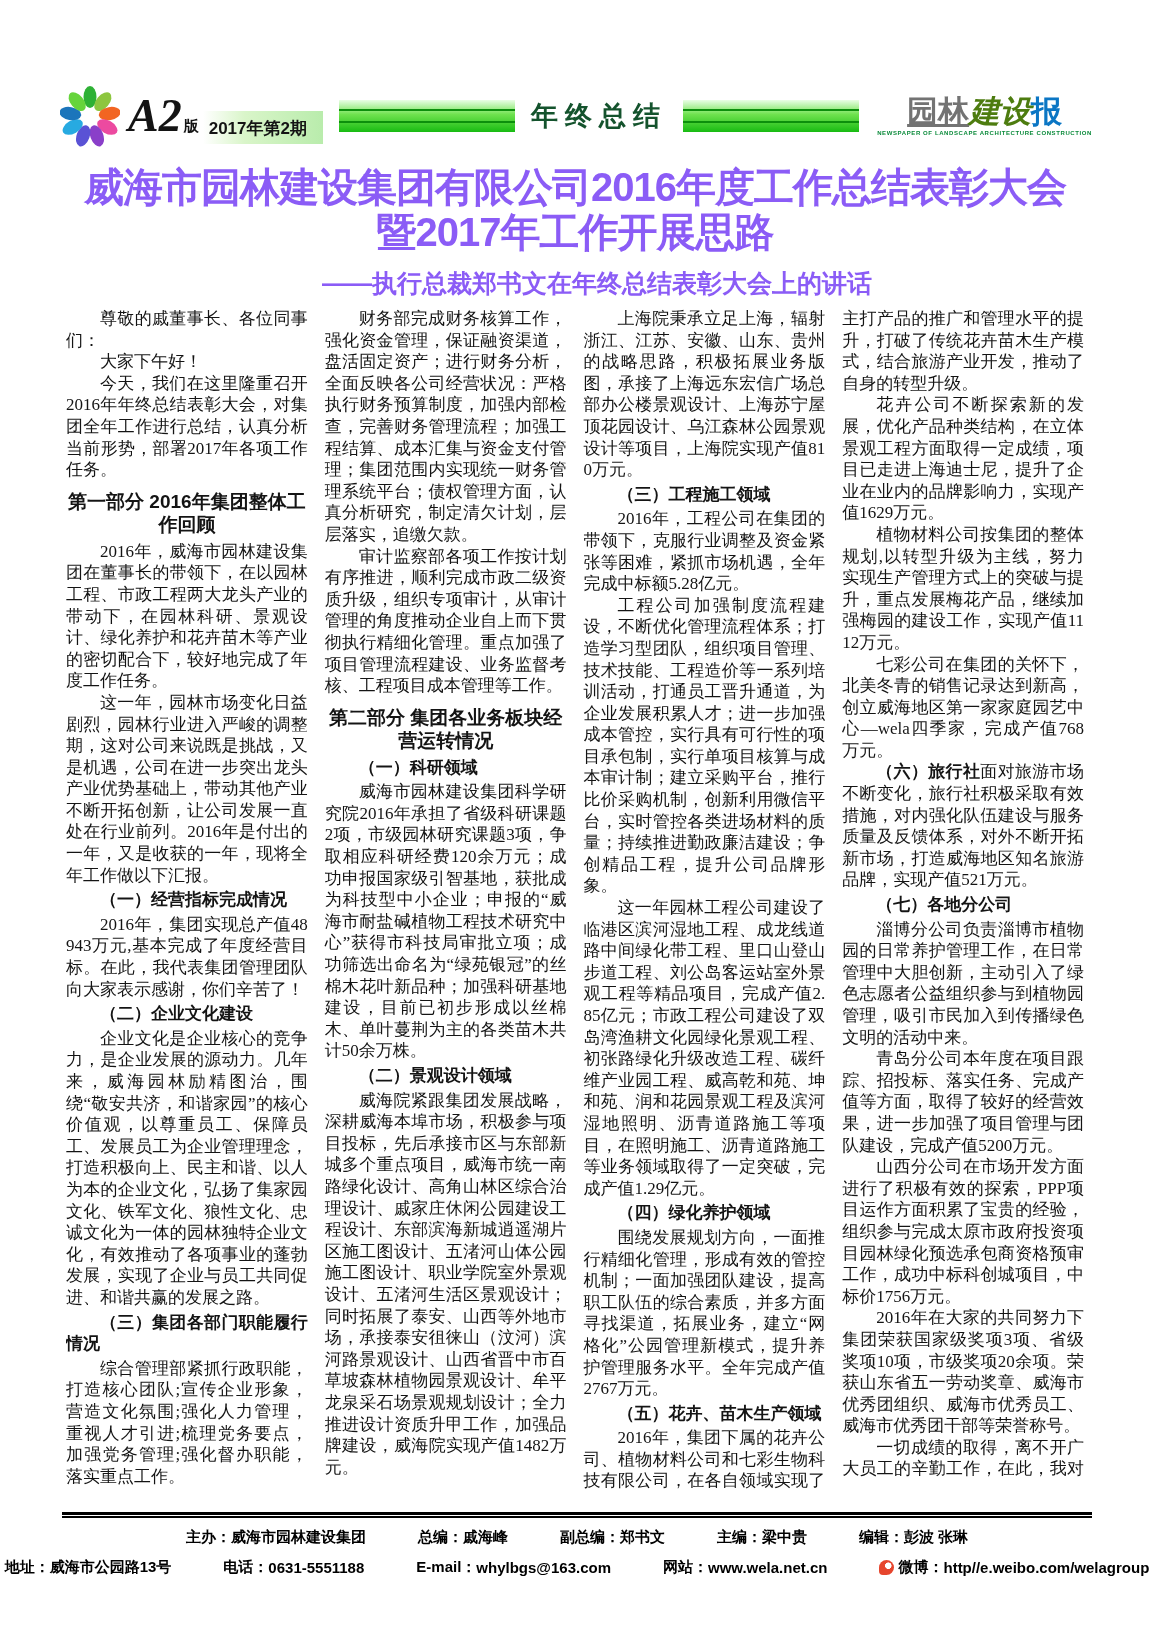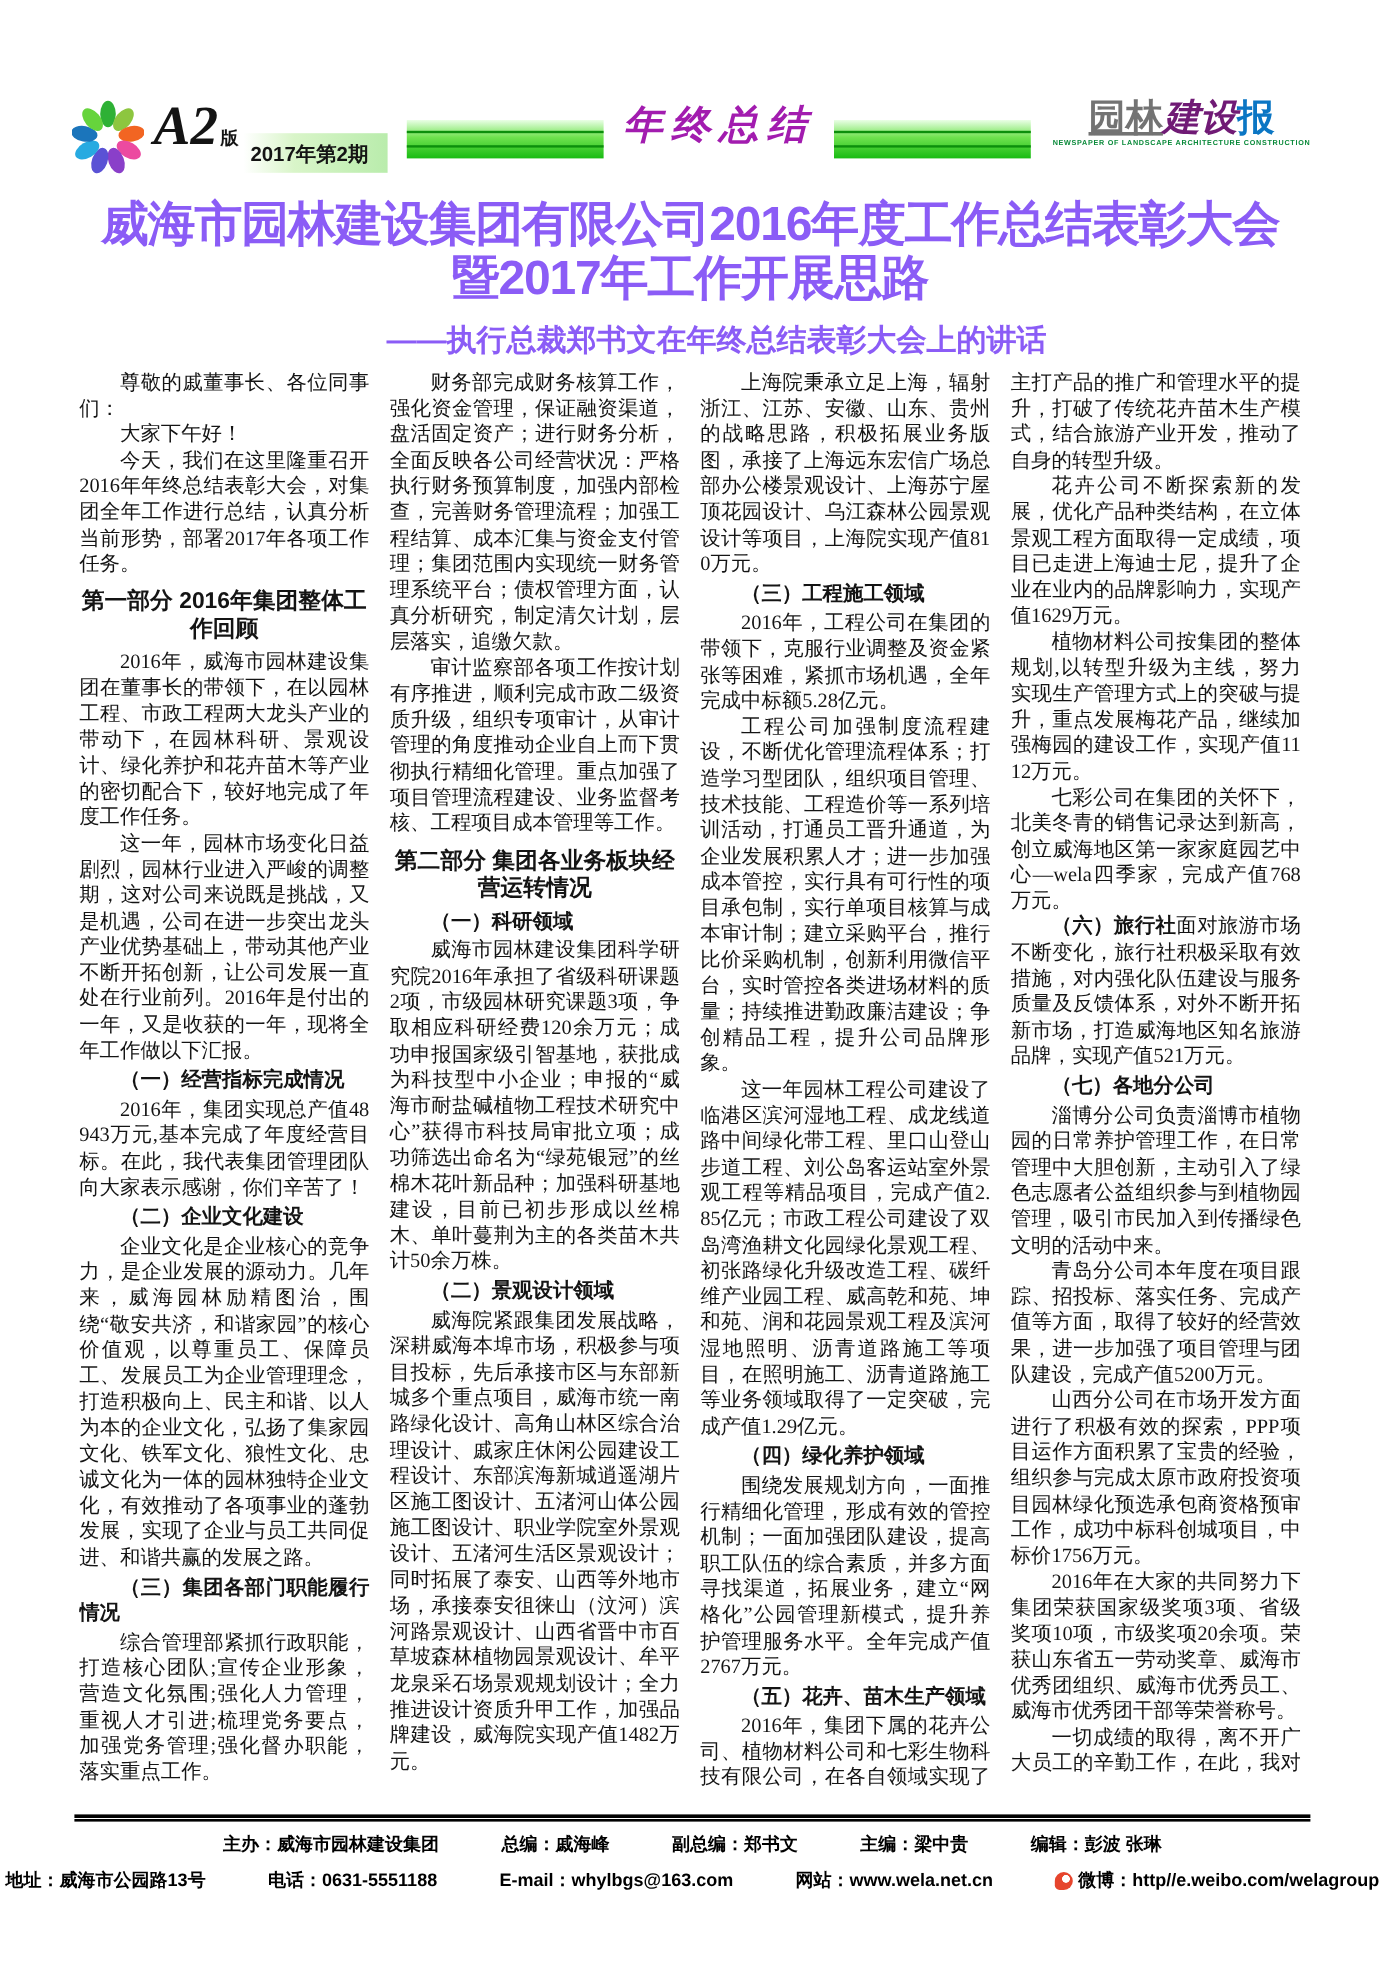--- a/index.html
+++ b/index.html
@@ -1,37 +1,37 @@
 <!DOCTYPE html>
 <html><head>
 <meta charset="utf-8">
 <style>
   html,body{margin:0;padding:0;background:#888;}
   .page{position:relative;width:1150px;height:1635px;background:#ffffff;margin:0 auto;overflow:hidden;color:#141414;}
 
   
-  .header{position:absolute;top:82px;left:60px;width:1032px;height:68px;display:flex;}
+  .header{position:absolute;top:82px;left:60px;width:1032px;height:68px;display:flex;align-items:center;}
   .flower{width:60px;height:64px;flex:0 0 auto;}
   .pageno-wrap{display:flex;align-items:baseline;margin-left:8px;flex:0 0 auto;}
   .a2{font-family:"Liberation Serif",serif;font-style:italic;font-weight:bold;font-size:46px;line-height:1;}
   .a2-suffix{font-family:"Liberation Sans",sans-serif;font-weight:bold;font-size:15px;margin-left:2px;}
   .issue-strip{background:linear-gradient(90deg,#ffffff 0%,#d9f5c9 35%,#b9ecac 100%);
     font-family:"Liberation Sans",sans-serif;font-weight:bold;font-size:17px;
     padding:6px 16px 4px 6px;margin-left:4px;white-space:nowrap;align-self:flex-end;margin-bottom:6px;}
   .green-bar{flex:1;height:32px;margin:0 16px;align-self:center;
     background:
       linear-gradient(#0c8f0c,#0c8f0c) 0 9px / 100% 2px no-repeat,
       linear-gradient(#0c8f0c,#0c8f0c) 0 21px / 100% 2px no-repeat,
       linear-gradient(180deg,#eaffe6 0%,#6fe24f 45%,#18bb12 100%);}
-  .banner-title{font-family:"Liberation Sans",sans-serif;font-weight:bold;font-size:33px;
-    color:#a21caf;letter-spacing:7px;white-space:nowrap;flex:0 0 auto;font-style:italic;}
+  .banner-title{font-family:"Liberation Sans",sans-serif;font-weight:bold;font-size:27px;
+    color:#14532d;letter-spacing:7px;white-space:nowrap;flex:0 0 auto;}
   .masthead{flex:0 0 auto;text-align:center;margin-left:2px;}
   .masthead-cn{font-family:"Liberation Sans",sans-serif;font-weight:bold;font-size:31px;line-height:1.05;white-space:nowrap;}
   .mh-green{color:#737373;text-decoration:underline;}
-  .mh-magenta{color:#701a75;font-style:italic;}
+  .mh-magenta{color:#4d7c0f;font-style:italic;}
   .mh-blue{color:#0b76c4;}
   .masthead-en{font-family:"Liberation Sans",sans-serif;font-size:6px;font-weight:bold;
     color:#0a8a3a;letter-spacing:0.6px;margin-top:2px;white-space:nowrap;}
 
   
   .title-block{position:absolute;top:165px;left:0;width:1150px;text-align:center;
     color:#8b5cf6;font-family:"Liberation Sans",sans-serif;font-weight:bold;}
   .title-l1{font-size:40px;line-height:1.12;letter-spacing:-1px;}
   .title-l2{font-size:40px;line-height:1.12;letter-spacing:-1px;}
   .subtitle{font-size:25px;margin-top:12px;letter-spacing:0px;padding-left:44px;}

